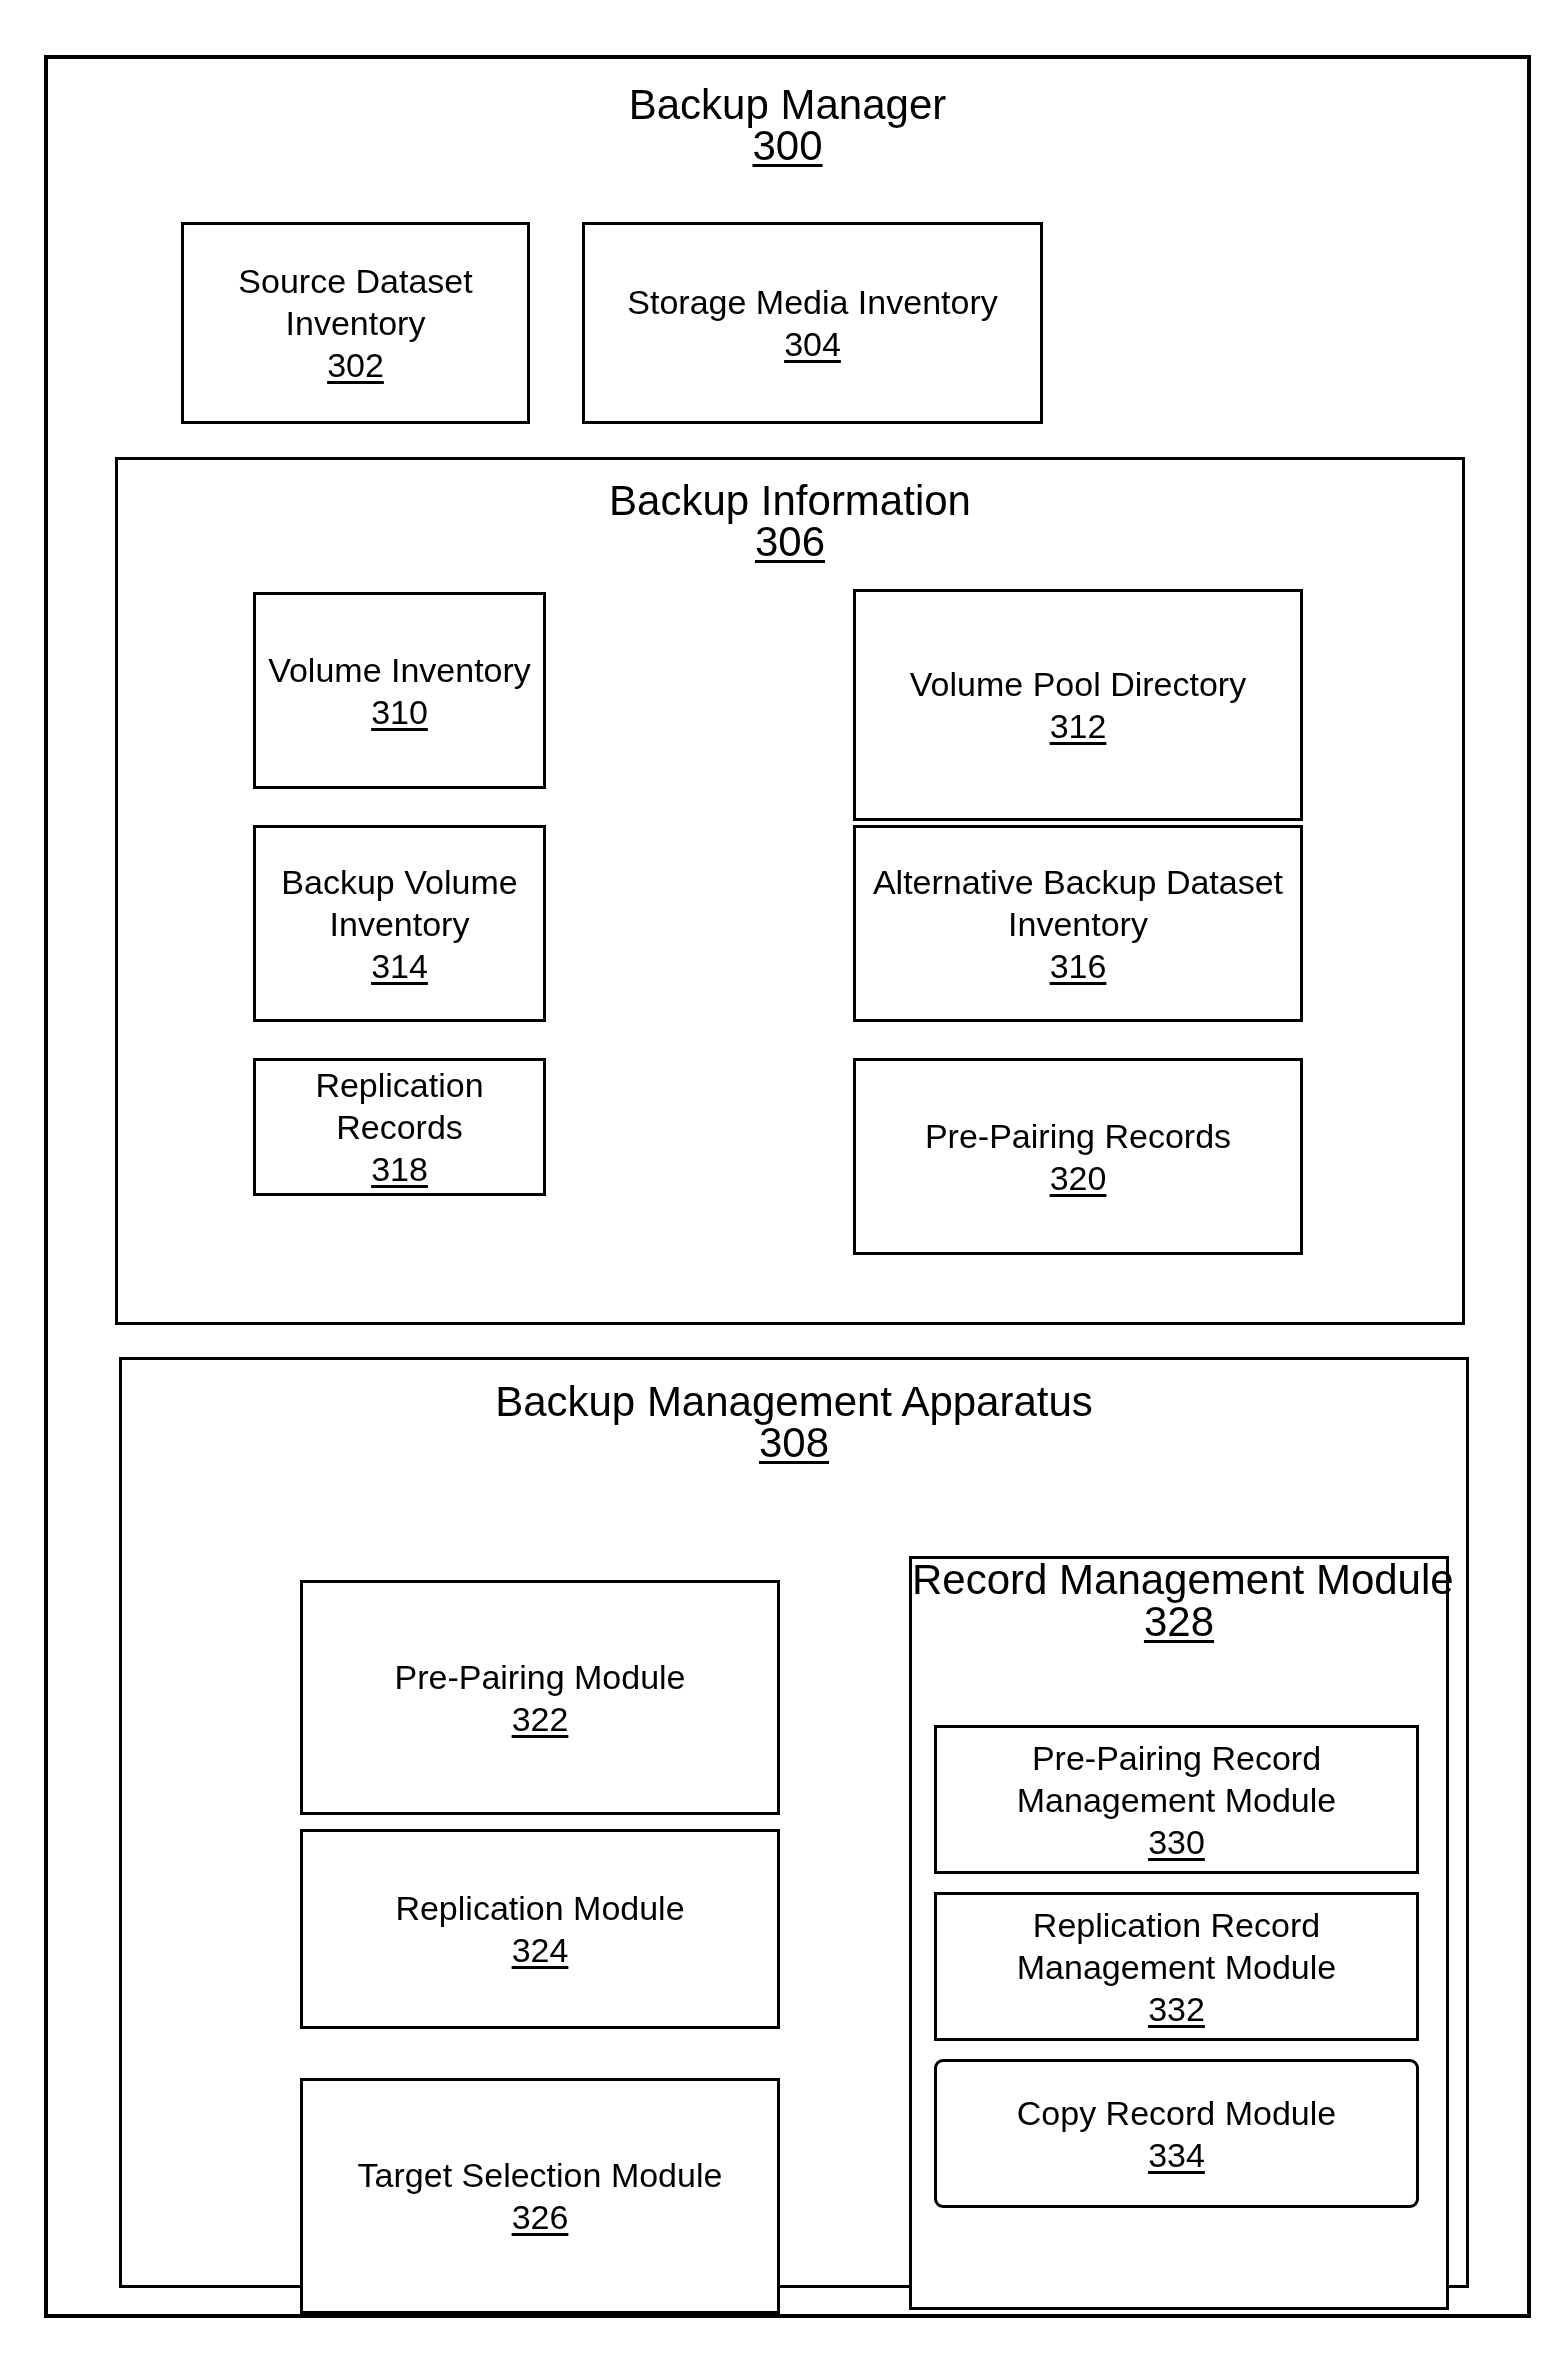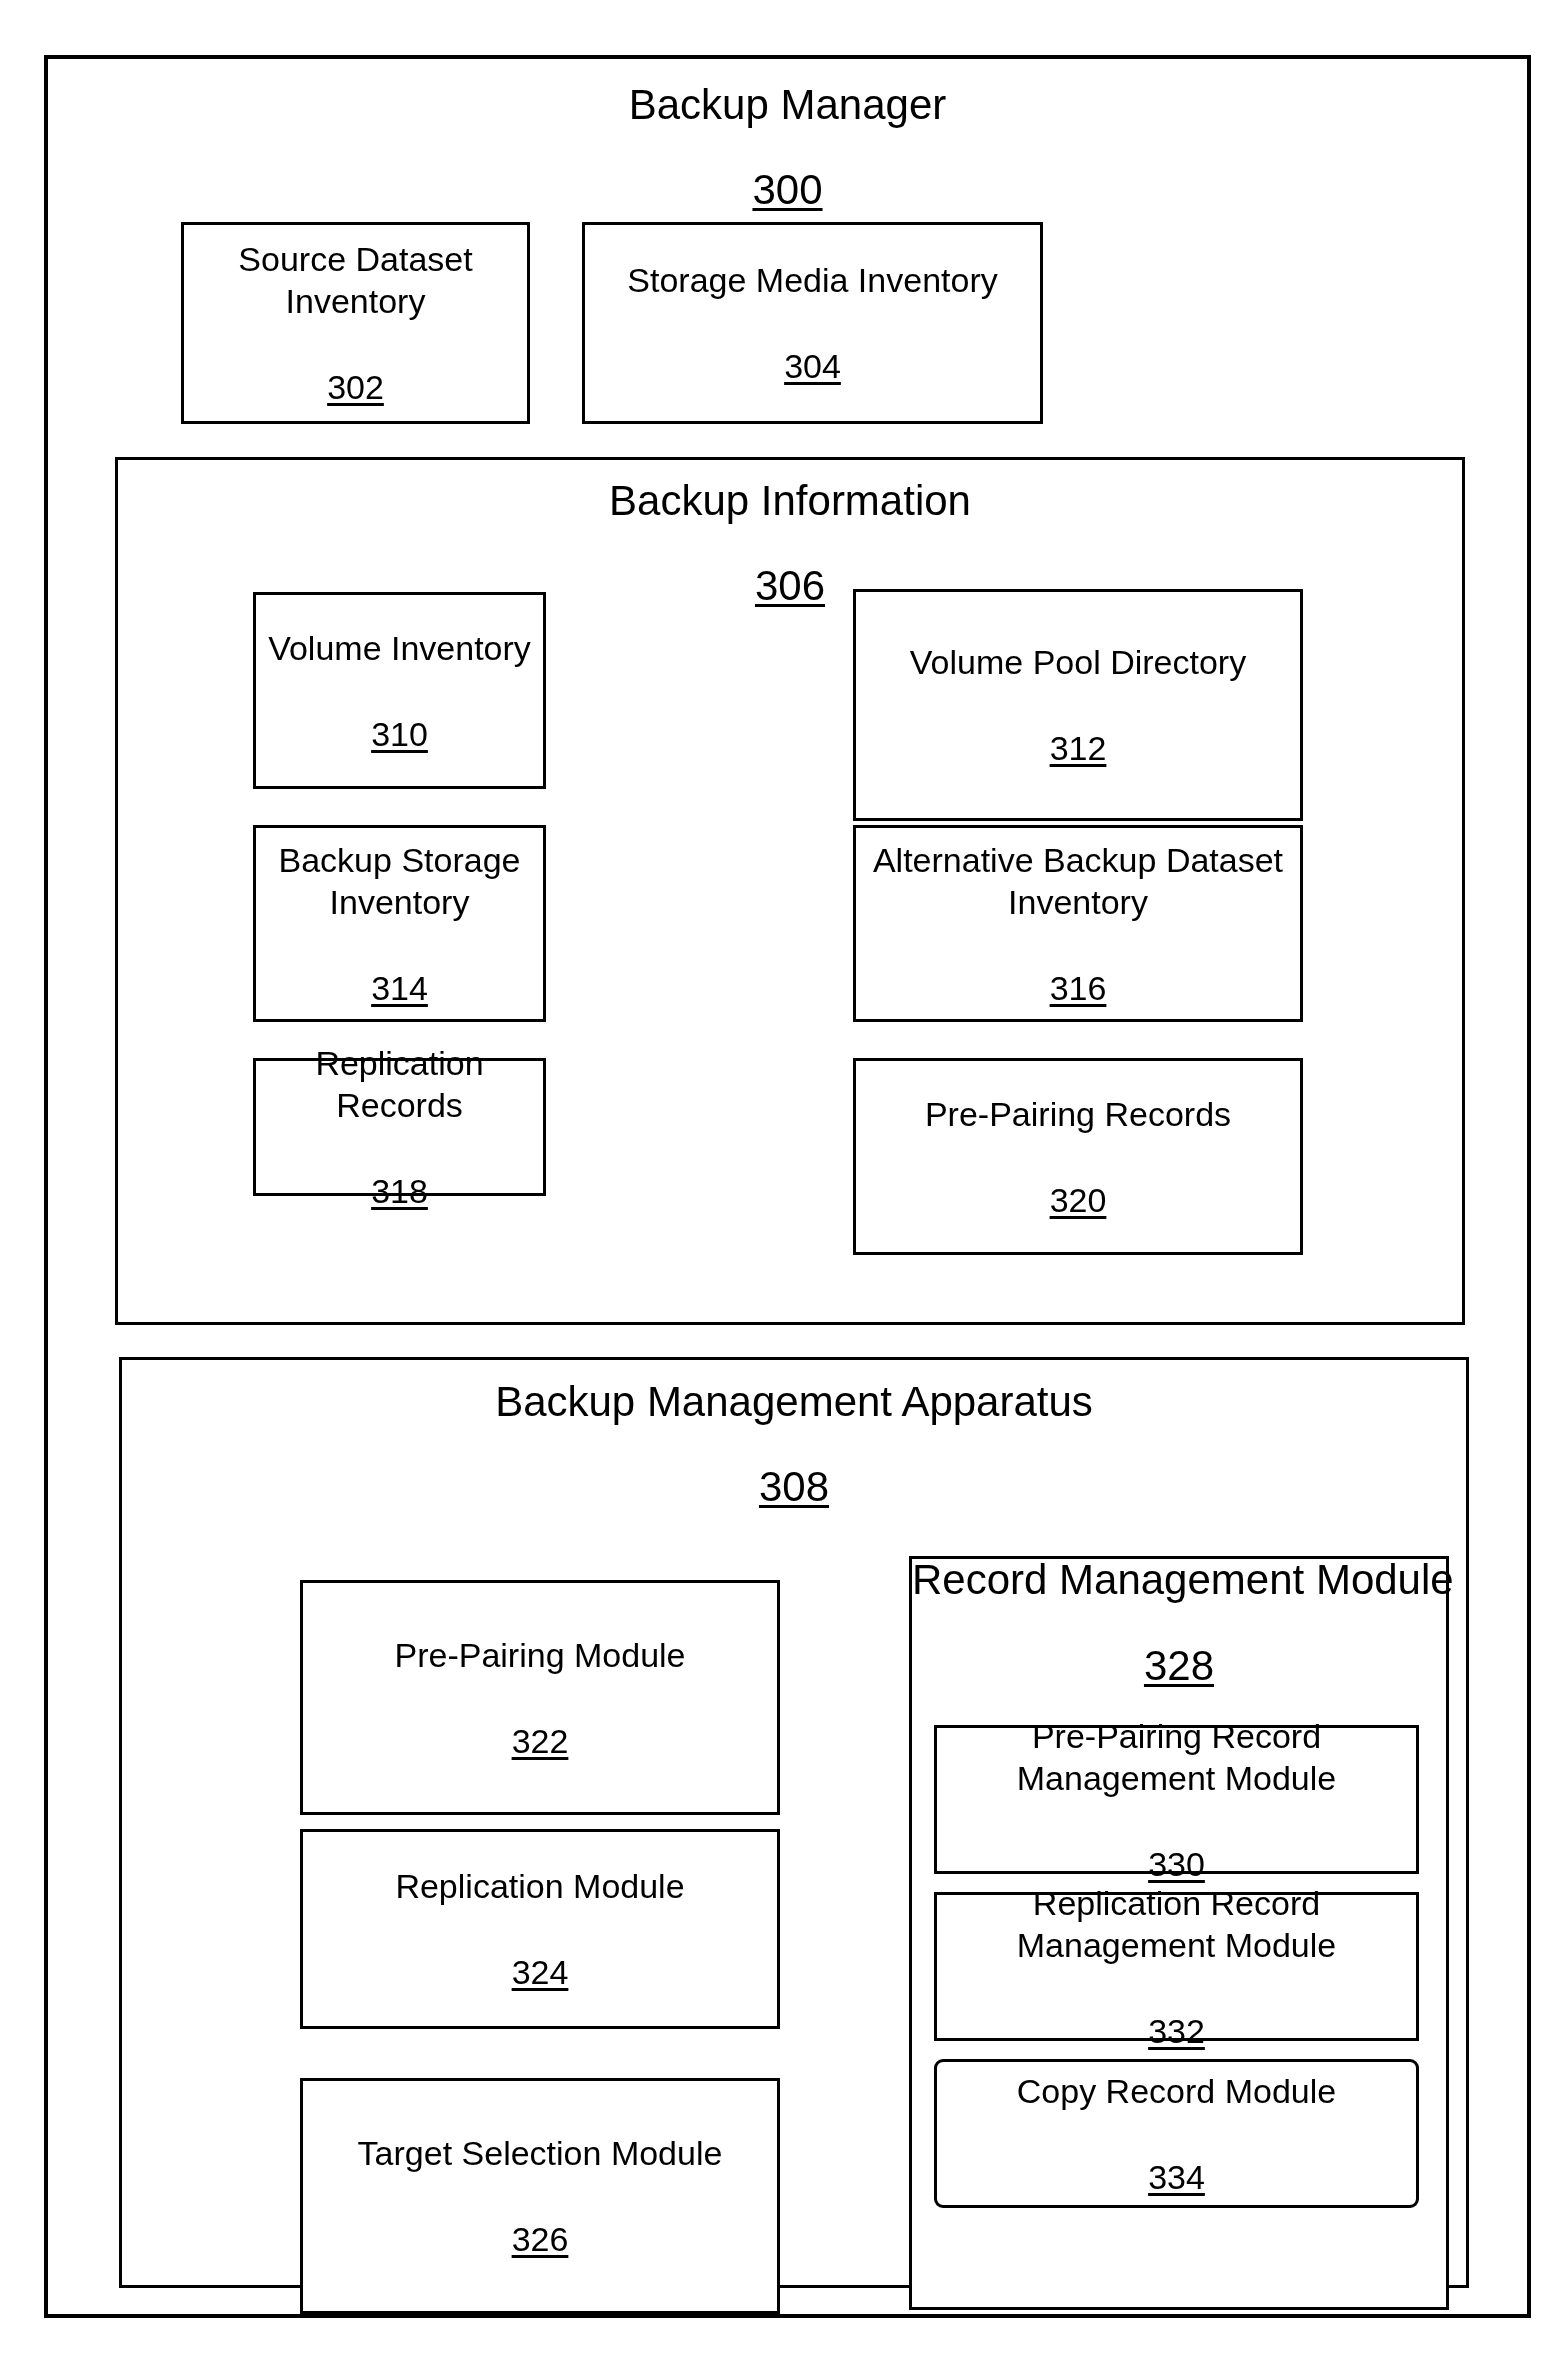--- a/index.html
+++ b/index.html
@@ -41,21 +41,20 @@
     font-size: 42px;
     line-height: 41px;
     letter-spacing: 0px;
     white-space: nowrap;
   }
   .ref {
     display: block;
     text-decoration: underline;
     text-underline-offset: 4.4px;
     text-decoration-thickness: 2.7px;
-    margin-top: 44px;
   }
   .ctr-wrap {
     position: absolute;
     left: 0;
     right: 0;
     top: 50%;
     transform: translateY(-50%);
     text-align: center;
     font-size: 34px;
     line-height: 42px;
@@ -105,21 +104,21 @@
       <div class="box leaf" style="left:735px; top:129px; width:450px; height:232px;padding-left:13px;">
         <div class="ctr-wrap">
           <span class="ln">Volume Pool</span>
           <span class="ln">Directory</span>
           <span class="ref">312</span>
         </div>
       </div>
 
       <div class="box leaf" style="left:135px; top:365px; width:293px; height:197px;">
         <div class="ctr-wrap">
-          <span class="ln">Backup Storage</span>
+          <span class="ln">Backup Volume</span>
           <span class="ln">Inventory</span>
           <span class="ref">314</span>
         </div>
       </div>
 
       <div class="box leaf" style="left:735px; top:365px; width:450px; height:197px;">
         <div class="ctr-wrap">
           <span class="ln">Alternative Backup</span>
           <span class="ln">Dataset Inventory</span>
           <span class="ref">316</span>

